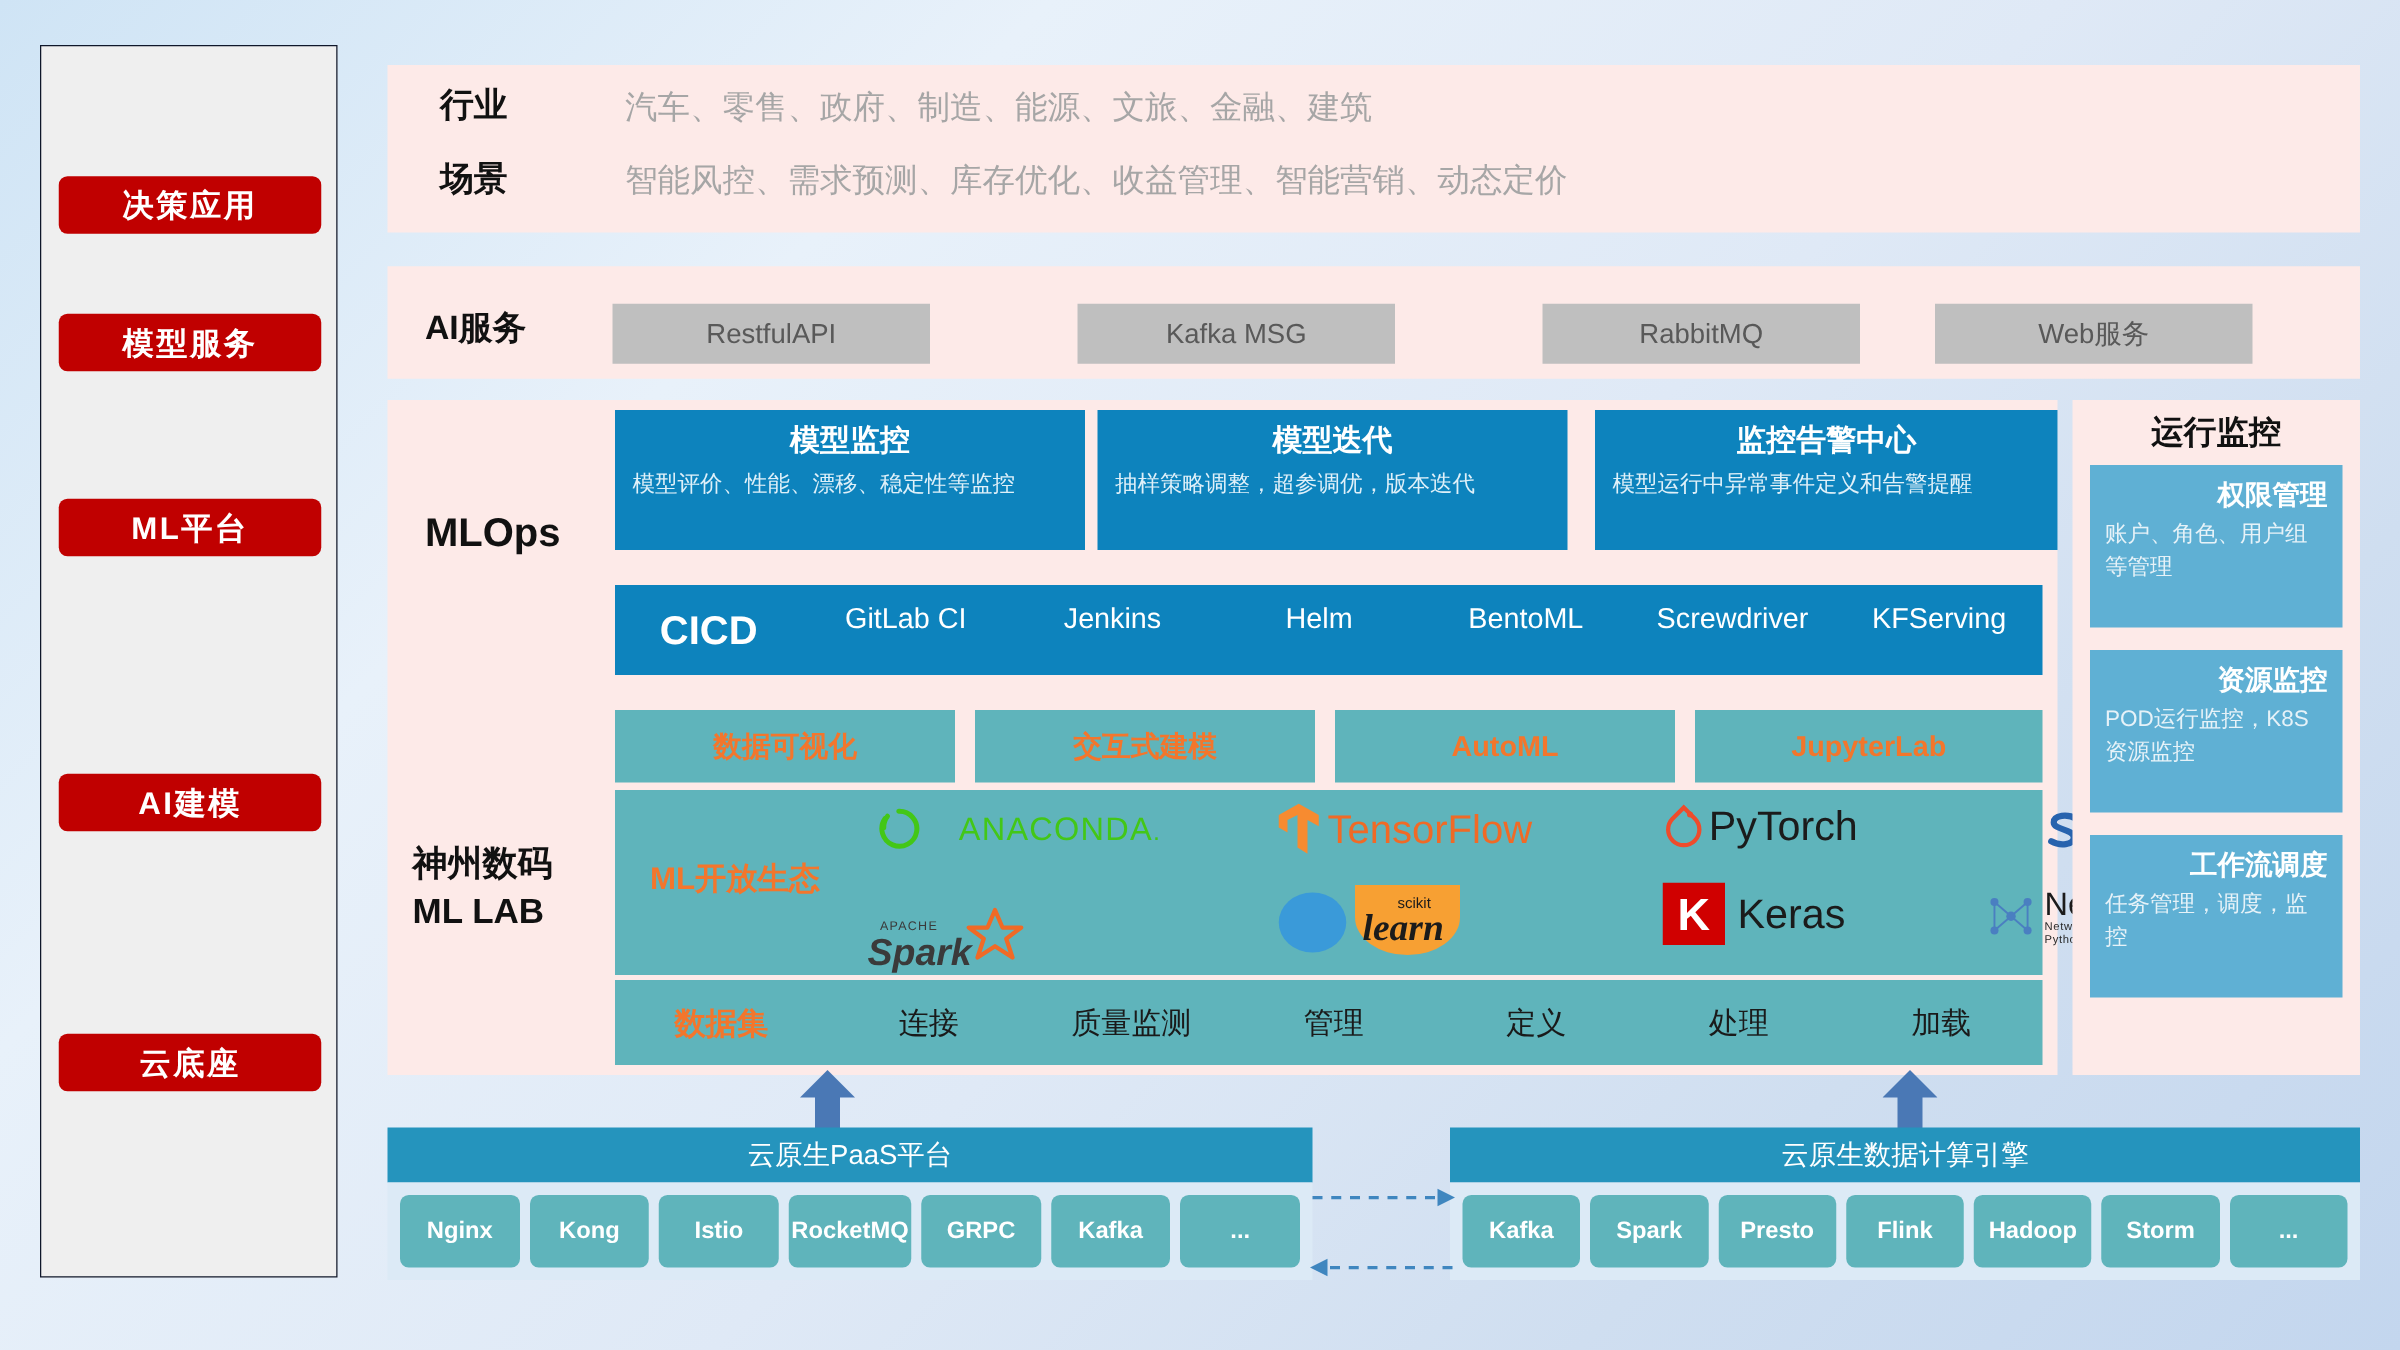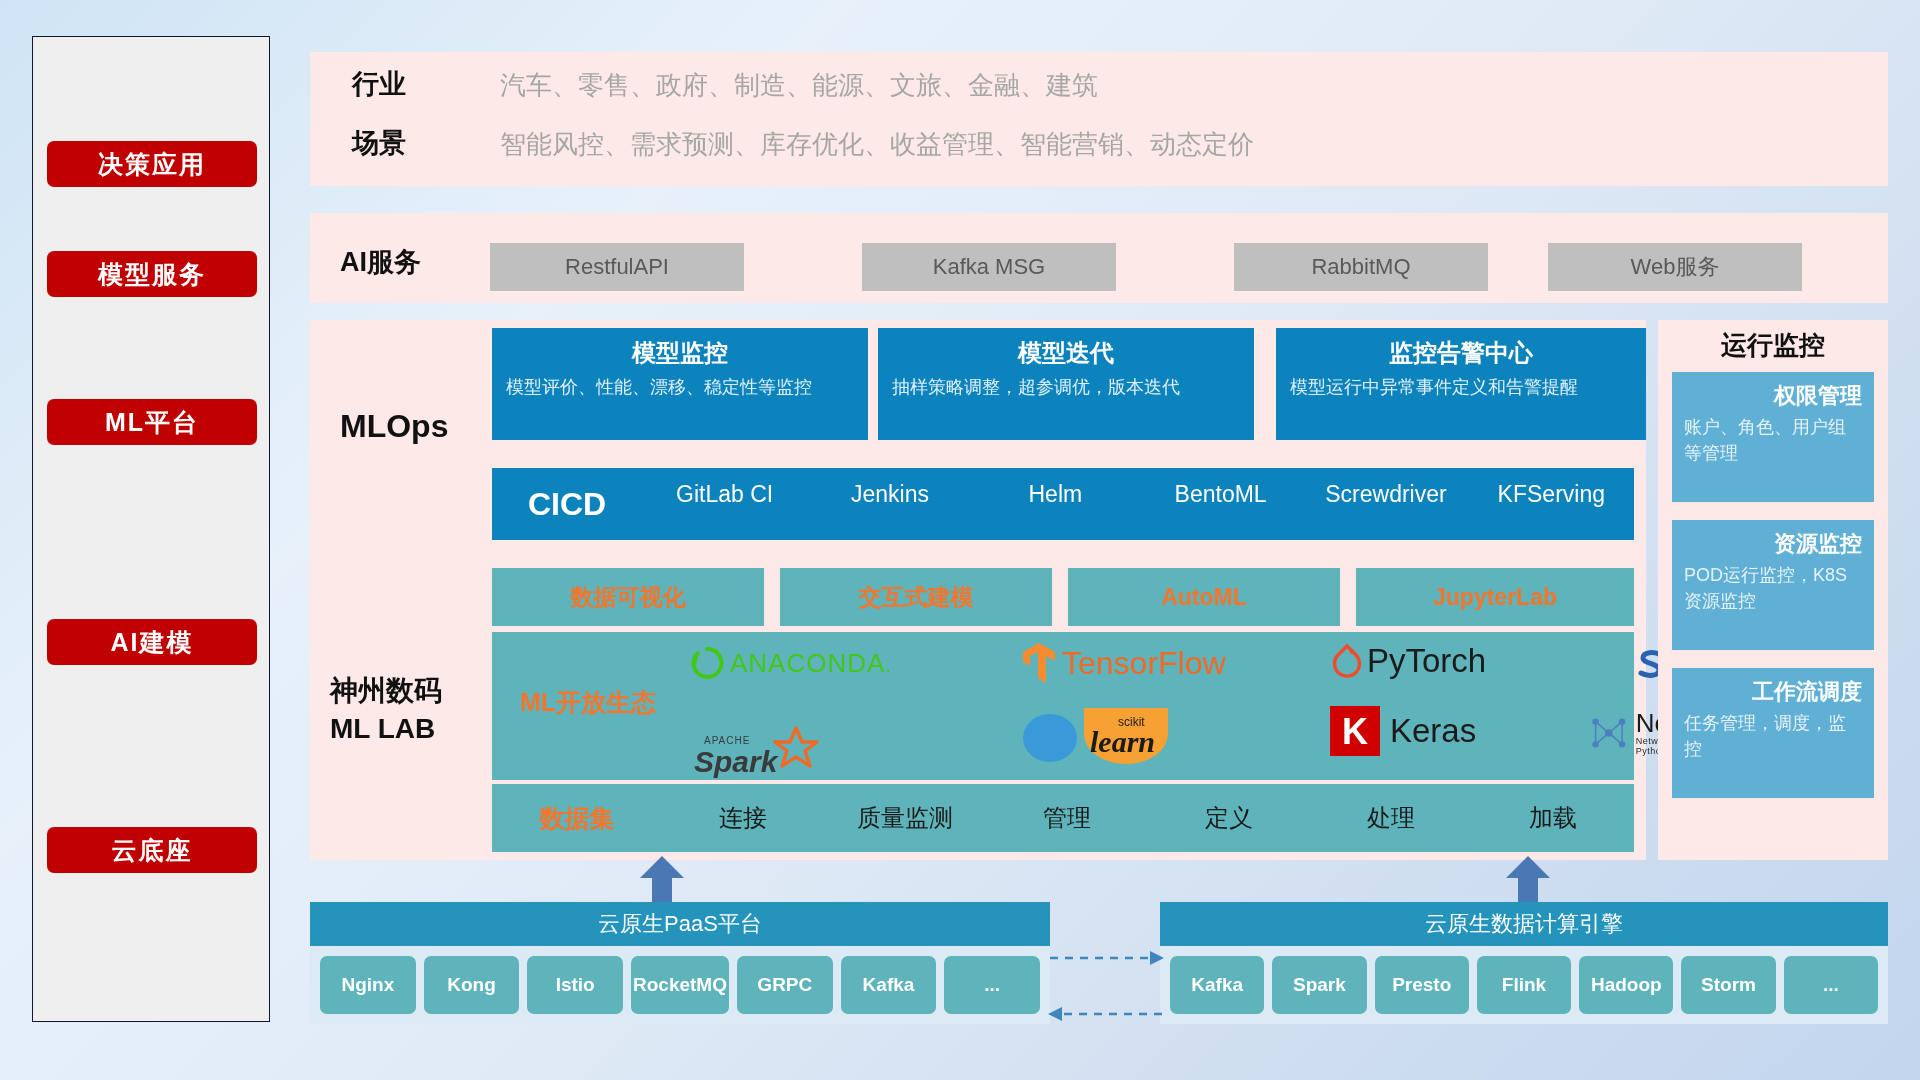--- a/index.html
+++ b/index.html
@@ -220,21 +220,21 @@
   <div class="tool-chip" style="left:1068px; width:272px;">
       <span>AutoML</span>
     </div>
   <div class="tool-chip" style="left:1356px; width:278px;">
       <span>JupyterLab</span>
     </div>
 
   <div class="eco-band">
     <div class="eco-label">ML开放生态</div>
 
-    <div class="logo" style="left:198px; top:14px;">
+    <div class="logo" style="left:210px; top:14px;gap:25px;">
       <svg width="34" height="34" viewBox="0 0 34 34">
         <path d="M17 3 A14 14 0 1 1 6 9" fill="none" stroke="#43c717" stroke-width="4" stroke-linecap="round"></path>
         <path d="M8 7 A14 14 0 0 0 5 16" fill="none" stroke="#43c717" stroke-width="4" stroke-linecap="round"></path>
       </svg>
       <span style="font-size:26px; color:#43c717; letter-spacing:1px; margin-left:6px;">ANACONDA<span style="font-size:20px;">.</span></span>
     </div>
 
     <div class="logo" style="left:530px; top:10px;">
       <svg width="34" height="42" viewBox="0 0 34 42">
         <polygon points="17,1 33,10 33,19 24,14 24,41 16,36 16,10 8,14 8,24 1,20 1,10" fill="#f78b30"></polygon>

